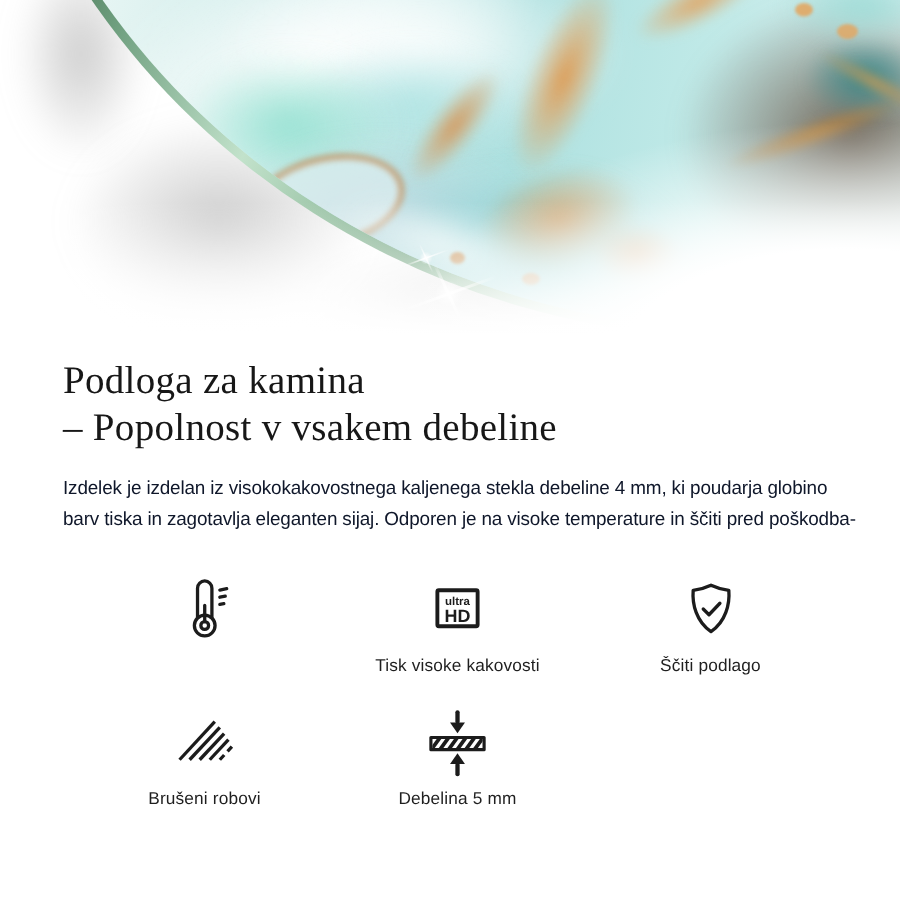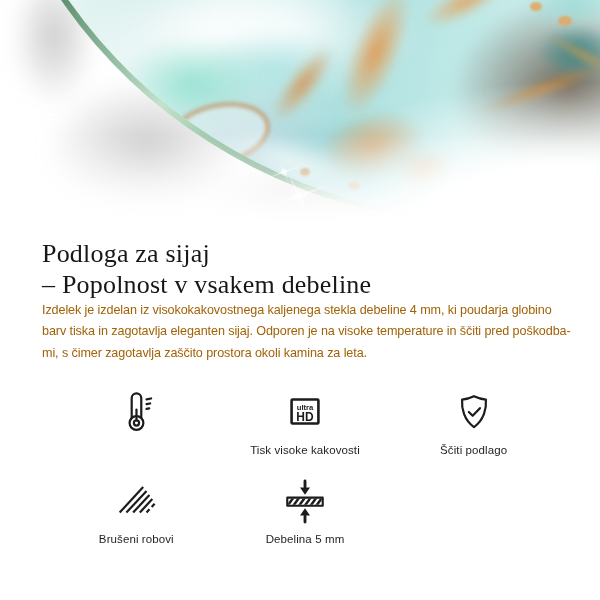--- a/index.html
+++ b/index.html
@@ -72,21 +72,21 @@
   .sp-main{left:299px;top:196px;}
   .sp-small{left:284px;top:172px;transform:scale(.5);}
 
   
   .content{padding:0 32px 0 42px;}
   .page-title{
     margin:6px 0 0;
     font-family:"Liberation Serif",serif;font-weight:400;
     font-size:26px;line-height:31px;color:#171717;letter-spacing:.2px;
   }
-  .desc{color:#a16207;font-size:12.6px;line-height:21.4px;letter-spacing:-.1px;}
+  .desc{margin-top:15px;color:#0f172a;font-size:12.6px;line-height:21.4px;letter-spacing:-.1px;}
   .desc div{white-space:nowrap;}
 
   
   .features{
     margin:25px 10px 0;
     display:grid;grid-template-columns:1fr 1fr 1fr;
     row-gap:22px;
   }
   .feature{display:flex;flex-direction:column;align-items:center;}
   .icon-wrap{height:46px;display:flex;align-items:center;justify-content:center;}
@@ -140,28 +140,27 @@
   </div>
   <div class="sparkle sp-small">
     <span class="core"></span>
       <span class="ray r1"></span>
       <span class="ray r2"></span>
   </div>
 </div>
 
 <div class="content">
   <h1 class="page-title">
-    <div>Podloga za sijaj</div>
+    <div>Podloga za kamina</div>
     <div>– Popolnost v vsakem debeline</div>
   </h1>
 
   <div class="desc">
     <div>Izdelek je izdelan iz visokokakovostnega kaljenega stekla debeline 4 mm, ki poudarja globino</div>
     <div>barv tiska in zagotavlja eleganten sijaj. Odporen je na visoke temperature in ščiti pred poškodba-</div>
-    <div>mi, s čimer zagotavlja zaščito prostora okoli kamina za leta.</div>
   </div>
 
   <div class="features">
 
     <div class="feature">
       <div class="icon-wrap">
         <svg class="ico" width="46" height="46" viewBox="0 0 48 48">
           <path d="M19.5 30 V9.5 a5 5 0 0 1 10 0 V30"></path>
           <circle cx="24.5" cy="35.5" r="7.2"></circle>
           <circle cx="24.5" cy="35.5" r="2.7"></circle>

